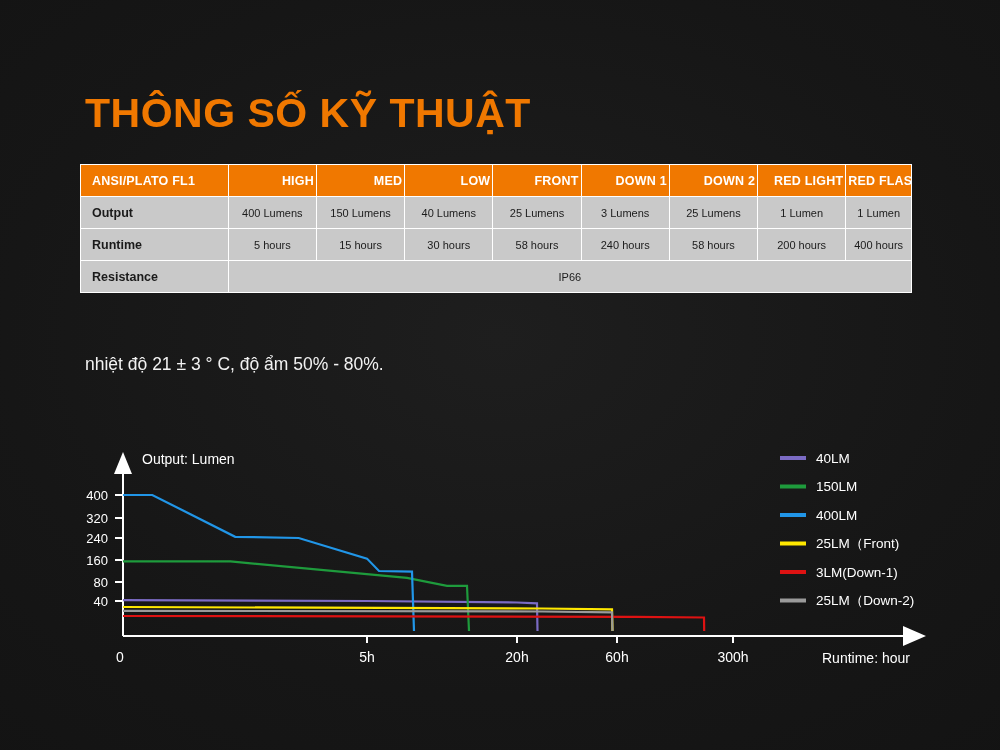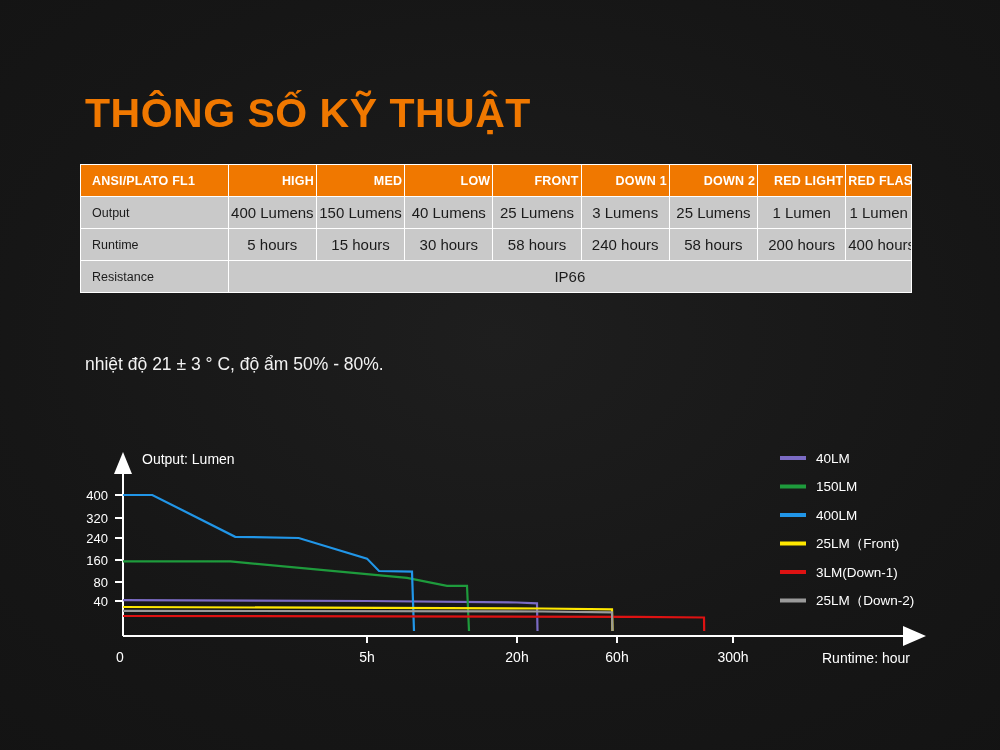--- a/index.html
+++ b/index.html
@@ -41,21 +41,21 @@
     position: absolute;
     left: 80px;
     top: 155px;
     width: 832px;
     border-collapse: collapse;
     table-layout: fixed;
     margin-top: 9px;
   }
   #spec-table td, #spec-table th {
     border: 1px solid #ffffff;
-    font-size: 15px;
+    font-size: 11px;
     color: #1b1b1b;
     background: #c9c9c9;
     text-align: center;
     height: 32px;
     padding: 0 2px;
     font-family: "Liberation Sans", sans-serif;
     overflow: hidden;
     white-space: nowrap;
   }
   #spec-table thead th {
@@ -67,21 +67,21 @@
     border-color: #ffffff;
     text-align: right;
   }
   #spec-table thead th.first-head {
     text-align: left;
     padding-left: 11px;
   }
   #spec-table td.rowlabel {
     text-align: left;
     padding-left: 11px;
-    font-weight: normal;
+    font-weight: bold;
     font-size: 12.5px;
   }
 
   
   #test-note {
     position: absolute;
     left: 85px;
     top: 352px;
     width: 700px;
     color: #f2f2f2;

